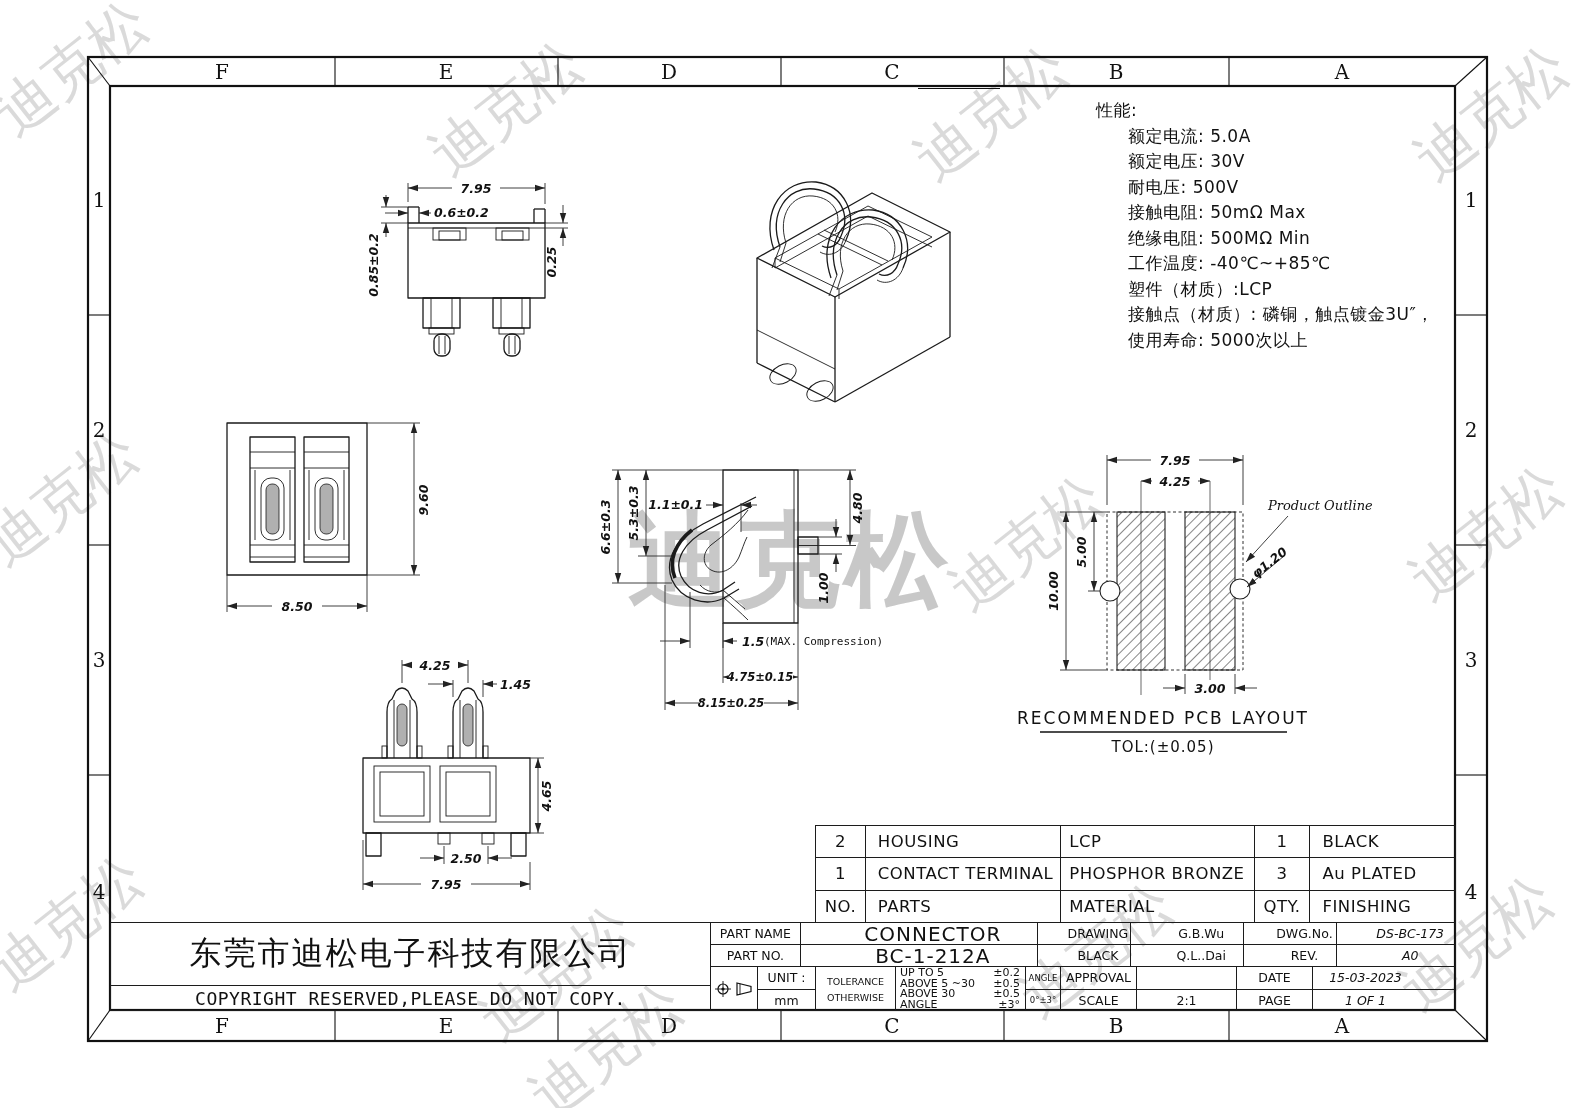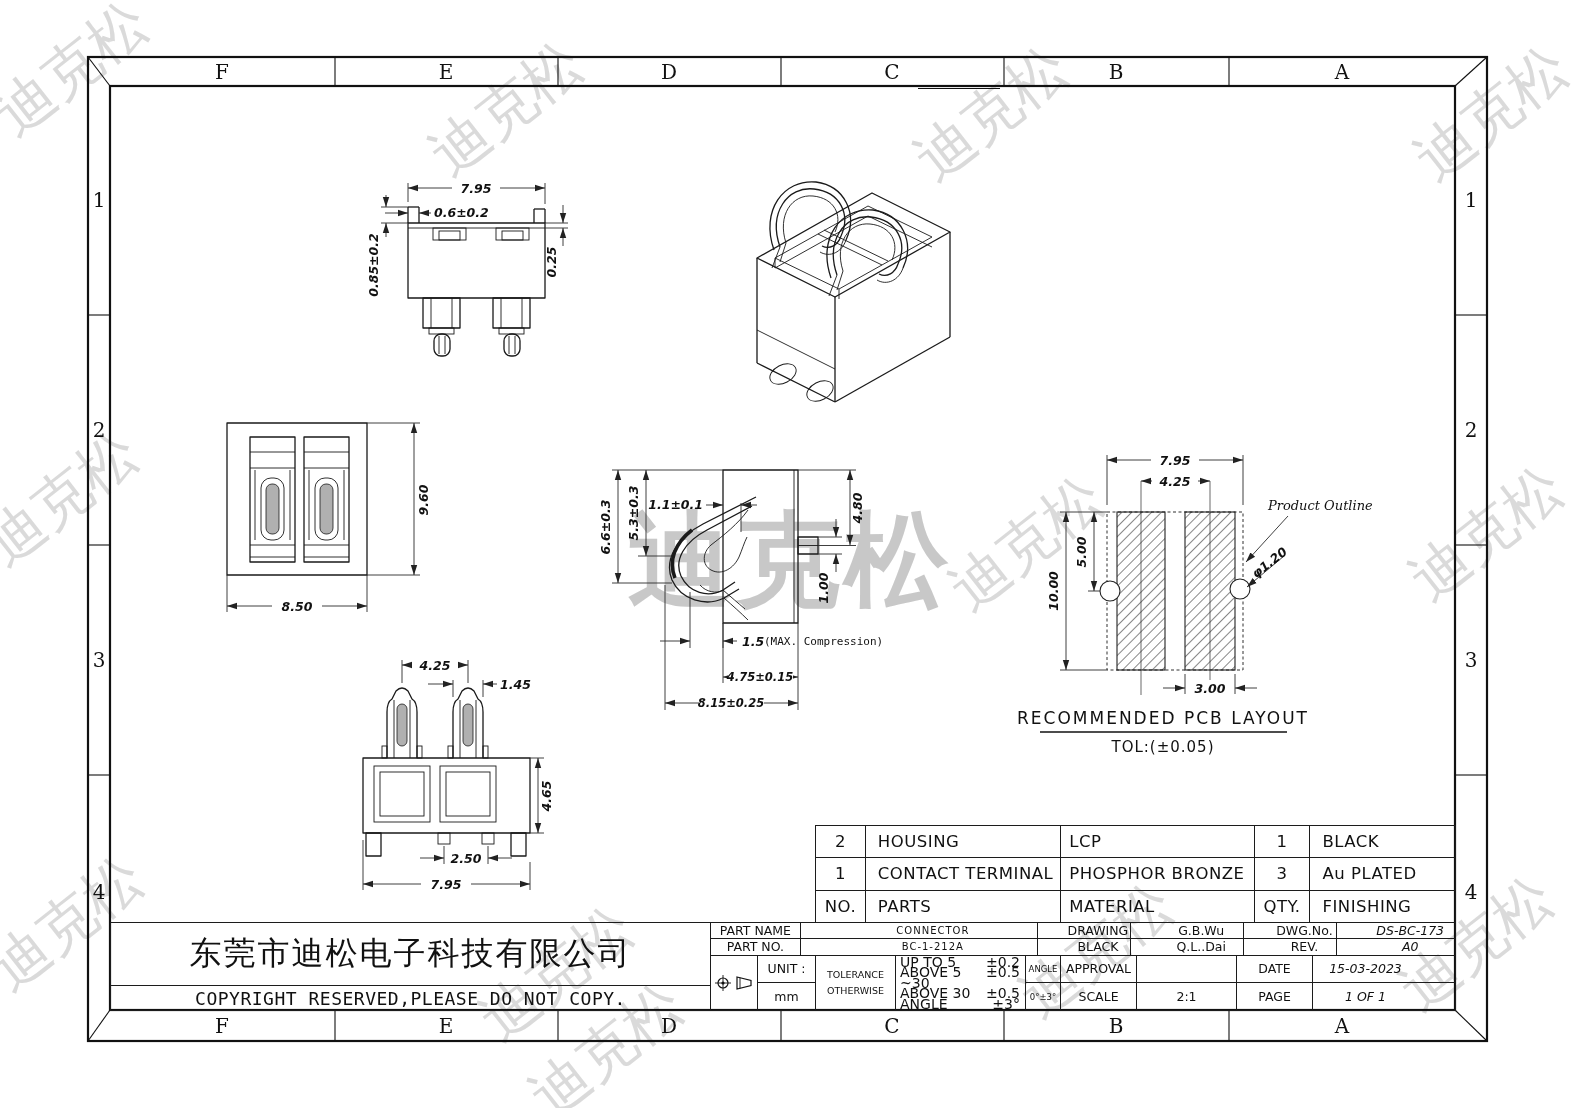--- a/index.html
+++ b/index.html
@@ -47,28 +47,28 @@
   .bom .c3{width:56px;justify-content:center;}
   .bom .c4{width:145px;padding-left:12px;}
   
   .tb{left:710px;top:922px;width:746px;height:89px;border:1.6px solid #1c1c1c;display:flex;flex-direction:column;font-size:12.5px;}
   .tb .row{display:flex;border-bottom:1.4px solid #1c1c1c;}
   .tb .row.h1{height:22px;gap:28px;}
   .tb .row.last{border-bottom:none;flex:1;}
   .tb .cell{border-right:1.4px solid #1c1c1c;display:flex;align-items:center;justify-content:center;white-space:nowrap;overflow:hidden;}
   .tb .cell.nr{border-right:none;font-style:italic;}
   .tb .w105{width:105px}.tb .w245{width:245px}.tb .w95{width:76px}.tb .w100{width:100px}.tb .w105b{width:105px}
-  .tb .big{font-size:10px;letter-spacing:1px;}
+  .tb .big{font-size:20px;letter-spacing:1px;}
   .tb .lower{display:flex;flex:1;}
   .tb .proj{width:47px;border-right:1.4px solid #1c1c1c;display:flex;align-items:center;justify-content:center;}
   .tb .unit{width:58px;border-right:1.4px solid #1c1c1c;display:flex;flex-direction:column;}
   .tb .unit div{flex:1;display:flex;align-items:center;justify-content:center;}
   .tb .unit div:first-child{border-bottom:1.4px solid #1c1c1c;}
   .tb .tol{width:80px;border-right:1.4px solid #1c1c1c;display:flex;flex-direction:column;align-items:center;justify-content:center;font-size:9.5px;gap:5px;}
-  .tb .tolv{width:130px;border-right:1.4px solid #1c1c1c;display:flex;flex-direction:column;justify-content:flex-start;font-size:14px;padding:1px 5px 1px 4px;}
+  .tb .tolv{width:130px;border-right:1.4px solid #1c1c1c;display:flex;flex-direction:column;justify-content:flex-start;font-size:11px;padding:1px 5px 1px 4px;}
   .tb .tolv div{display:flex;justify-content:space-between;line-height:10.5px;}
   .tb .ang{width:35px;border-right:1.4px solid #1c1c1c;display:flex;flex-direction:column;font-size:8.5px;}
   .tb .ang div{flex:1;display:flex;align-items:center;justify-content:center;}
   .tb .ang div:first-child{border-bottom:1.4px solid #1c1c1c;}
   .tb .rgrid{flex:1;display:flex;flex-direction:column;}
   .tb .rgrid .rr{flex:1;display:flex;border-bottom:1.4px solid #1c1c1c;}
   .tb .rgrid .rr:last-child{border-bottom:none;}
   
   .co{left:110px;top:922px;width:600px;height:89px;border:1.6px solid #1c1c1c;border-right:none;display:flex;flex-direction:column;}
   .co .nm{flex:1;display:flex;align-items:center;justify-content:center;font-family:"DejaVu Serif",serif;font-size:32px;letter-spacing:2px;white-space:nowrap;overflow:hidden;}
@@ -395,20 +395,32 @@
       <line class="d" x1="1284" y1="556" x2="1247" y2="587" marker-end="url(#ae)"></line>
       <text class="dt" transform="translate(1272,566) rotate(-38)">φ1.20</text>
       <text class="pol" x="1268" y="510">Product Outline</text>
       <line class="d" x1="1288" y1="516" x2="1246" y2="562" marker-end="url(#ae)"></line>
       <text class="cap" x="1163" y="724">RECOMMENDED PCB LAYOUT</text>
       <line x1="1040" y1="732" x2="1287" y2="732" stroke="#111" stroke-width="1.3"></line>
       <text class="cap2" x="1163" y="752">TOL:(±0.05)</text>
     </g>
   </svg>
 
+  <div class="ov specs">
+    <div>性能:</div>
+    <div class="ln">额定电流: 5.0A</div>
+    <div class="ln">额定电压: 30V</div>
+    <div class="ln">耐电压: 500V</div>
+    <div class="ln">接触电阻: 50mΩ Max</div>
+    <div class="ln">绝缘电阻: 500MΩ Min</div>
+    <div class="ln">工作温度: -40℃~+85℃</div>
+    <div class="ln">塑件（材质）:LCP</div>
+    <div class="ln">接触点（材质）: 磷铜，触点镀金3U″，</div>
+    <div class="ln">使用寿命: 5000次以上</div>
+  </div>
 
   <div class="ov bom">
     <div class="r">
       <div class="c c0">2</div>
       <div class="c c1">HOUSING</div>
       <div class="c c2">LCP</div>
       <div class="c c3">1</div>
       <div class="c c4">BLACK</div>
     </div>
     <div class="r">

